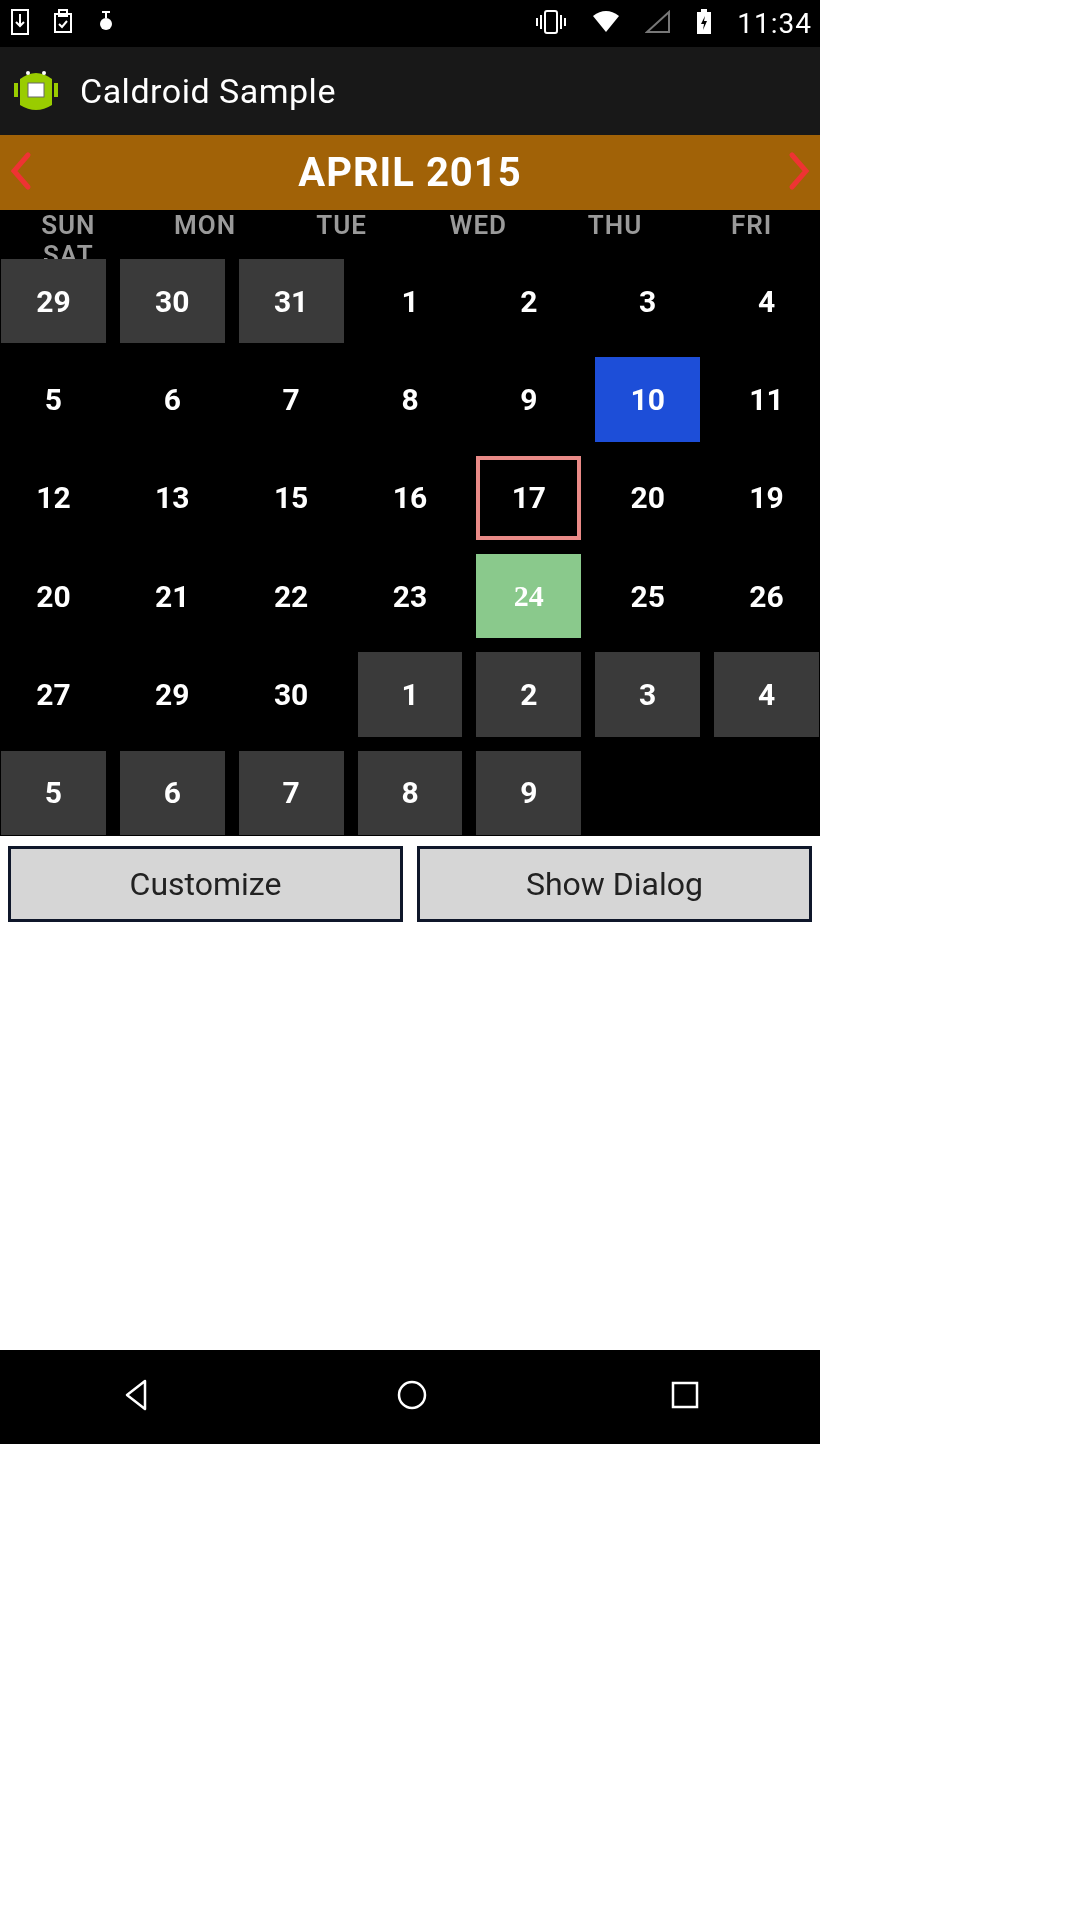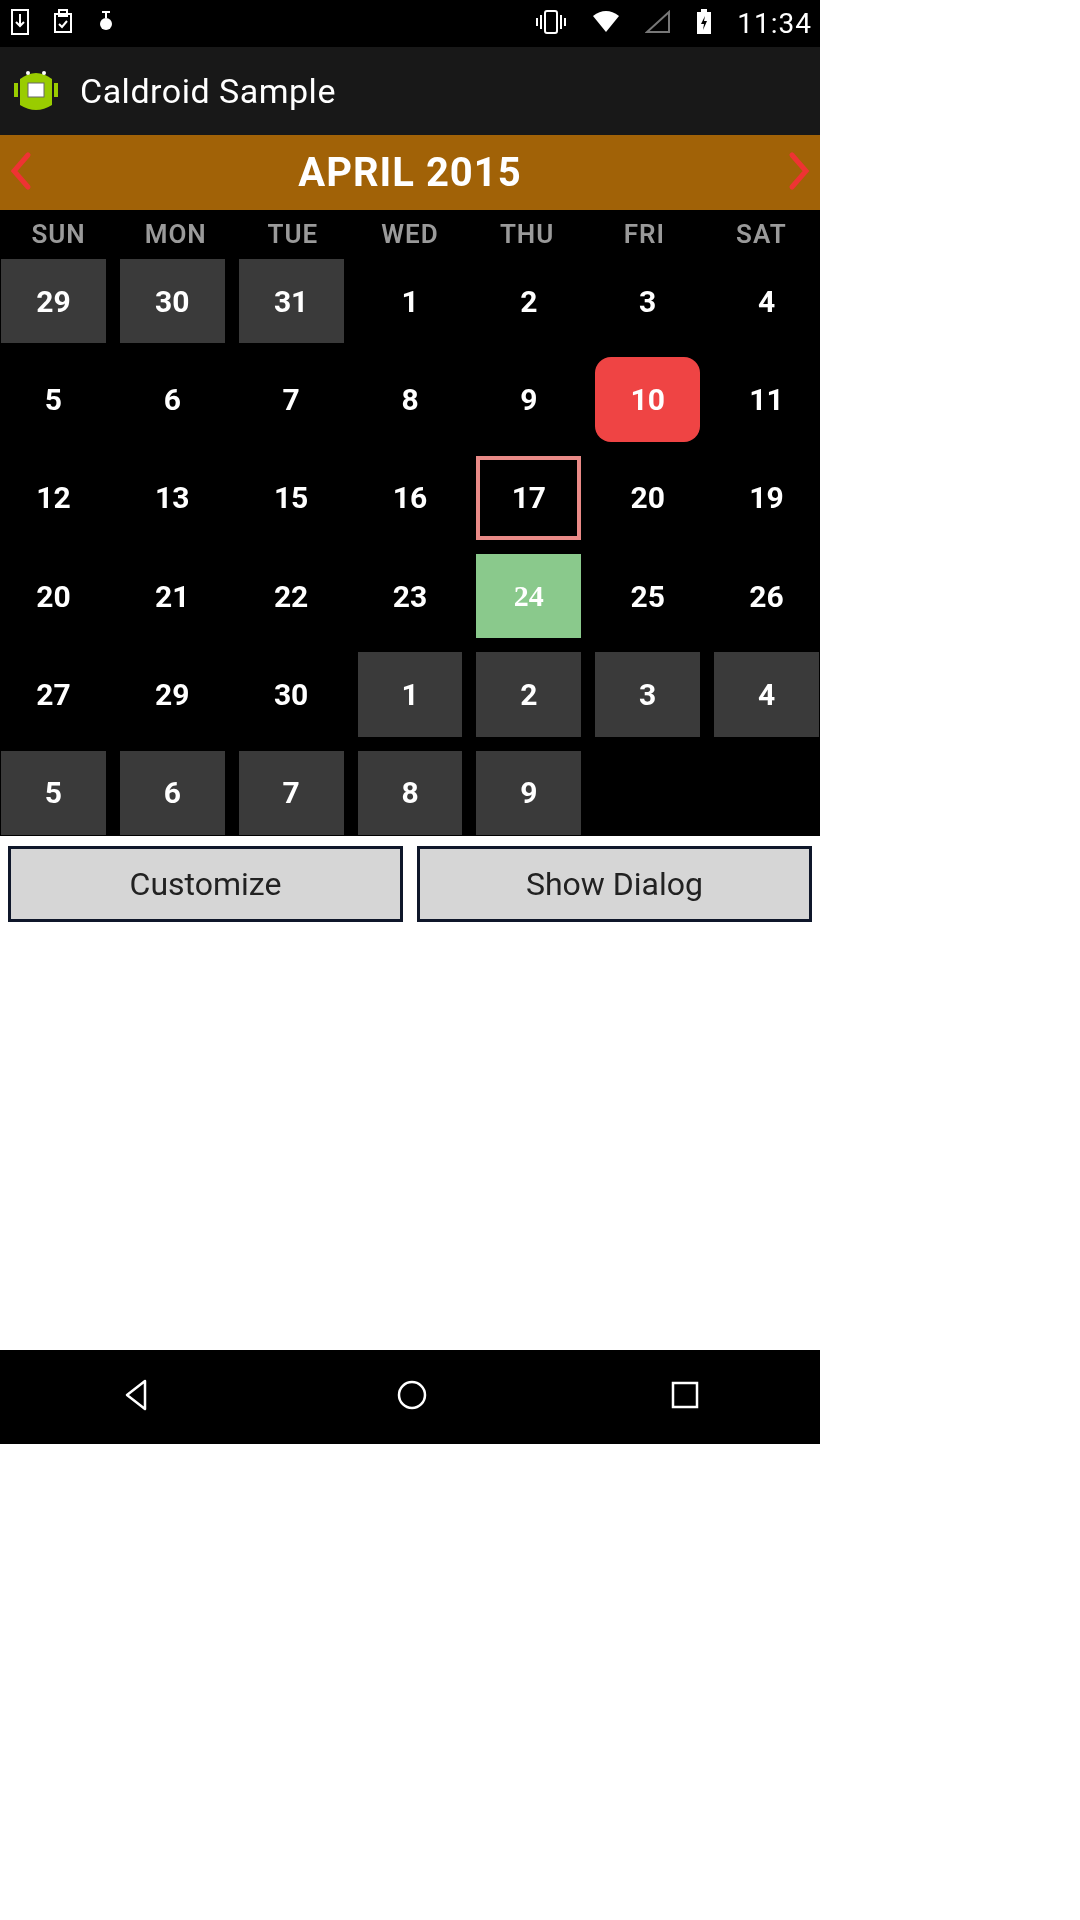--- a/index.html
+++ b/index.html
@@ -38,21 +38,21 @@
       display: flex;
       align-items: center;
       justify-content: space-between;
       padding: 0 8px;
     }
     .month-label { color: #fff; font-size: 40px; font-weight: 700; letter-spacing: 1px; }
     .weekday-row {
       height: 48px;
       background: #000;
       display: grid;
-      grid-template-columns: repeat(7, 1fr);
+      grid-template-columns: repeat(6, 1fr);
       align-items: center;
     }
     .weekday { color: #9a9a9a; font-size: 26px; font-weight: 600; text-align: center; letter-spacing: 1px; }
     .cal-grid {
       display: grid;
       grid-template-columns: repeat(7, 1fr);
       grid-template-rows: repeat(6, 1fr);
       height: 578px;
       background: #000;
       gap: 14px;
@@ -61,21 +61,21 @@
     .day {
       display: flex;
       align-items: center;
       justify-content: center;
       font-size: 30px;
       font-weight: 700;
       color: #fff;
       background: #000;
     }
     .day.dim { background: #3a3a3a; }
-    .day.blue { background: #ef4444; border-radius: 16px; }
+    .day.blue { background: #1d4ed8; }
     .day.green { background: #8ac98c; font-family: Liberation Serif, serif; }
     .day.red-border { background: #000; border: 4px solid #e98a87; }
     .buttons-row {
       display: flex;
       gap: 14px;
       padding: 10px 8px;
       background: #fff;
     }
     .btn {
       flex: 1;

